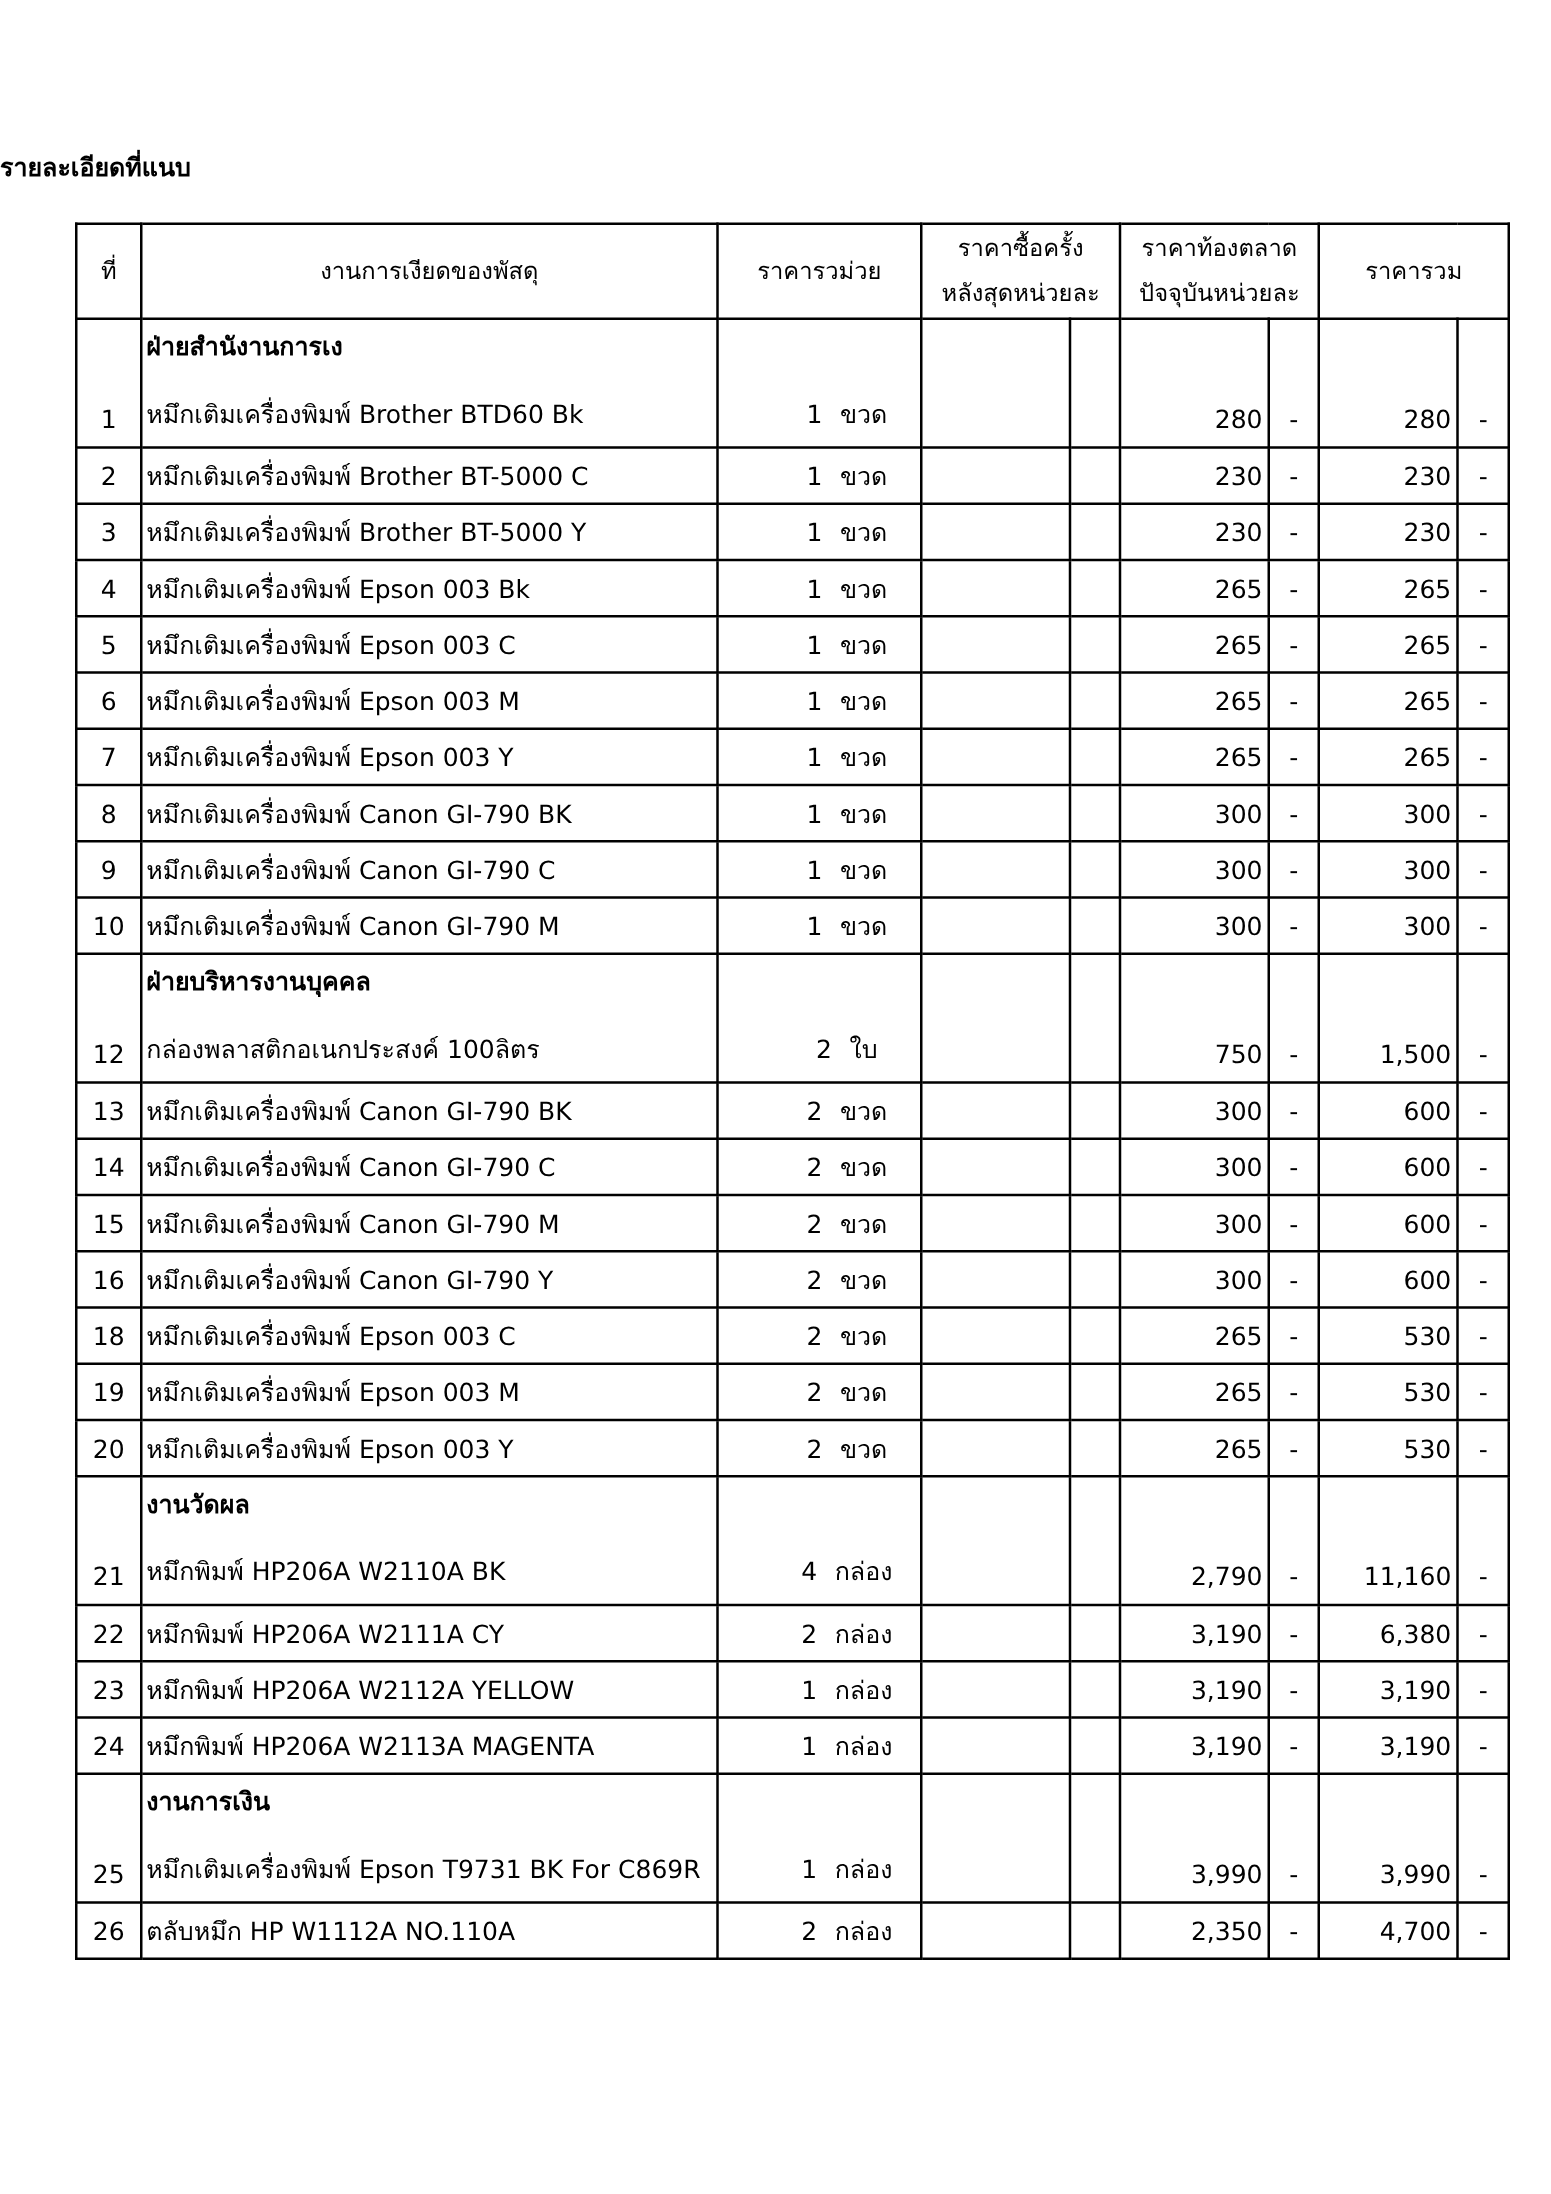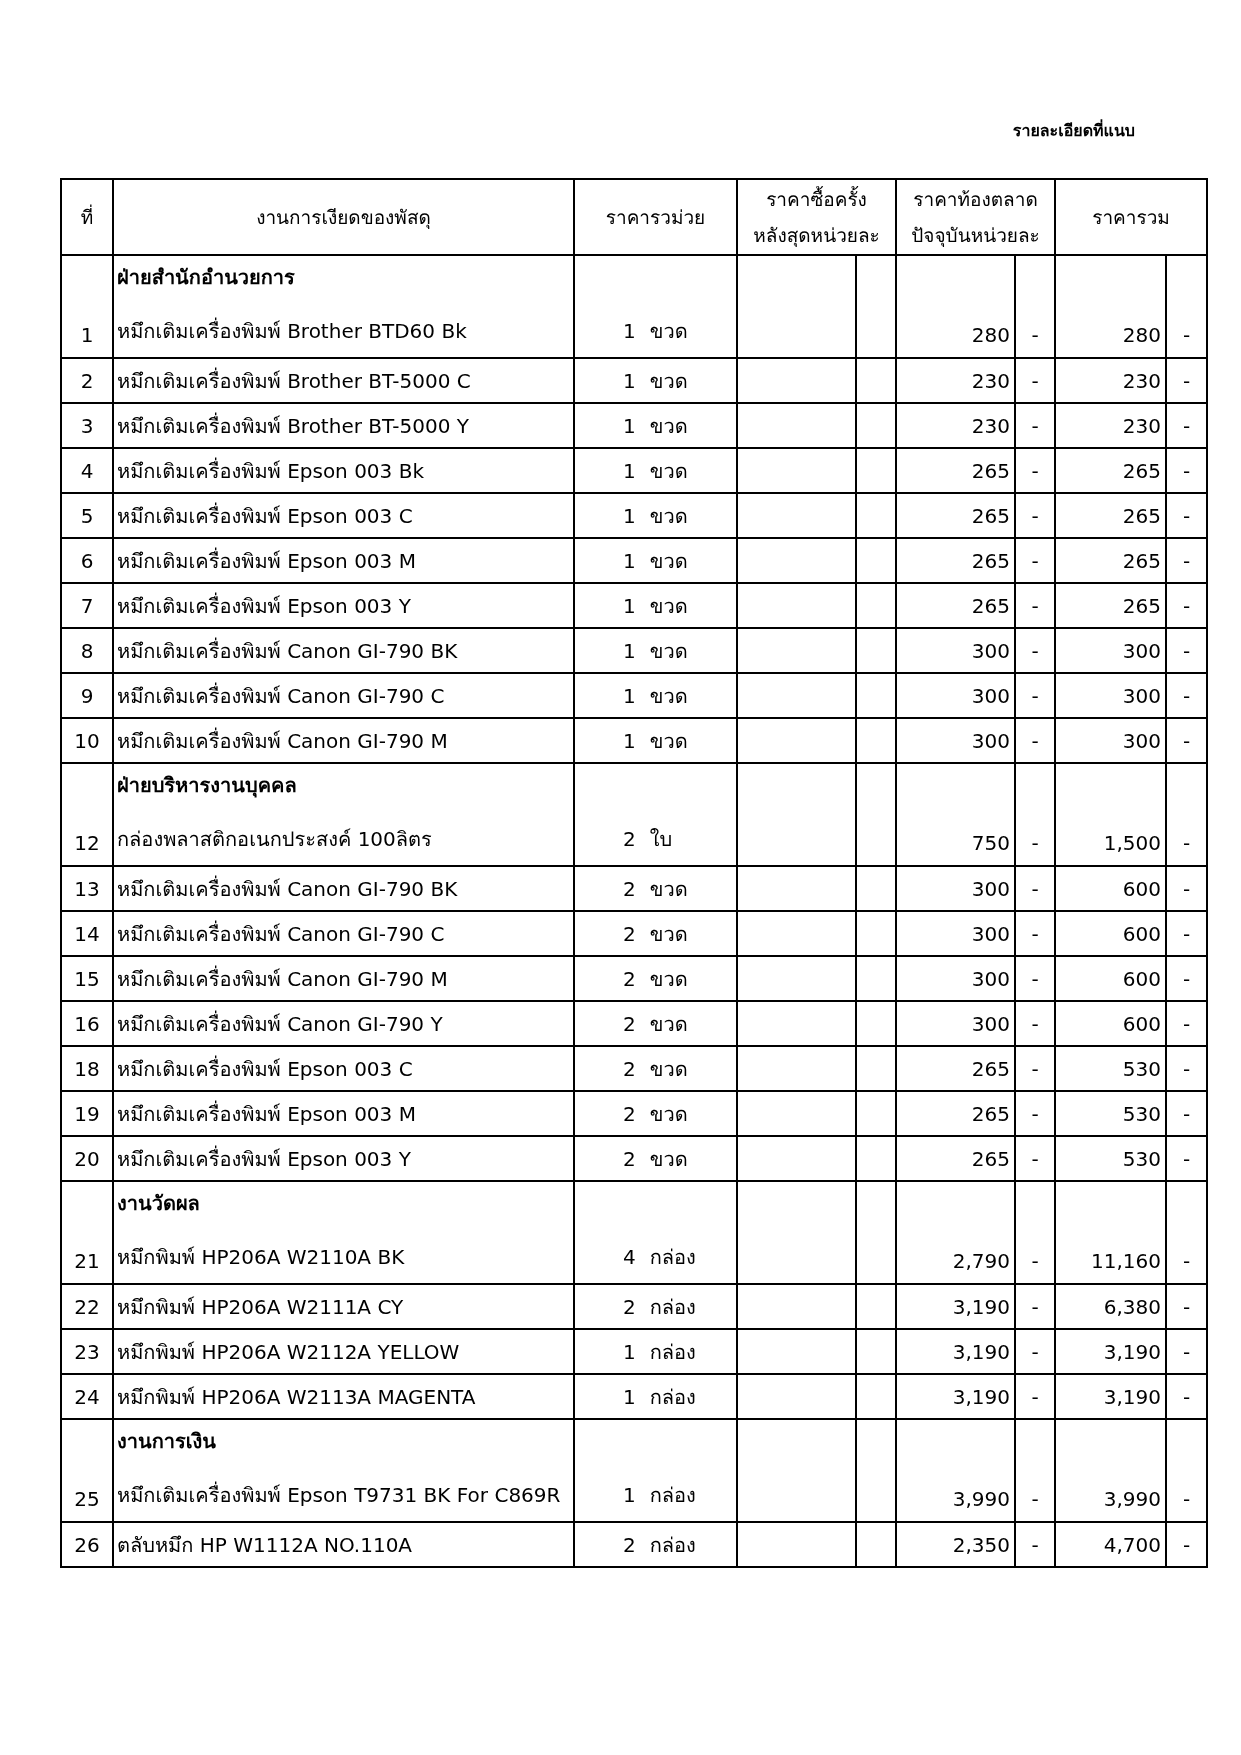--- a/index.html
+++ b/index.html
@@ -1,26 +1,26 @@
 <!DOCTYPE html>
 <html><head>
 <meta charset="utf-8">
 <style>
   html, body { margin: 0; padding: 0; background: #ffffff; }
   body { width: 1241px; height: 1755px; position: relative; font-family: "DejaVu Sans", sans-serif; color: #000; }
-  .title { position: absolute; left: 0; width: 1135px; top: 118px; text-align: right; font-weight: bold; font-size: 16px; }
+  .title { position: absolute; left: 0; width: 1135px; top: 118px; text-align: left; font-weight: bold; font-size: 20px; }
   table { position: absolute; left: 60px; top: 178px; border-collapse: collapse; table-layout: fixed; width: 1146px; }
   td, th { border: 2px solid #000; padding: 0 4px; font-size: 20px; white-space: nowrap; overflow: hidden; }
   th { font-weight: normal; height: 74px; font-size: 19px; line-height: 36px; }
   tr.row td { height: 43px; }
   tr.section td { height: 91px; vertical-align: bottom; padding-bottom: 10px; }
   .num { text-align: center; }
   .desc { text-align: left; padding-left: 3px; }
   .sec-label { font-weight: bold; display: block; margin-bottom: 22px; }
-  .qty { text-align: left; padding-left: 48px; }
+  .qty { text-align: center; padding-left: 48px; }
   .qty .unit { margin-left: 14px; }
   .right { text-align: right; padding-right: 4px; }
   .dash { text-align: center; }
 </style>
 </head>
 <body>
 
 <div class="title">รายละเอียดที่แนบ</div>
 
 <table>
@@ -47,21 +47,21 @@
       <th colspan="2">
         <span>ราคาท้องตลาด</span><br>
         <span>ปัจจุบันหน่วยละ</span>
       </th>
       <th colspan="2">ราคารวม</th>
     </tr>
   </thead>
   <tbody id="rows-body">
       <tr class="section">
         <td class="num">1</td>
-        <td class="desc"><span class="sec-label">ฝ่ายสำนักอำนวยการ</span><span>หมึกเติมเครื่องพิมพ์ Brother BTD60 Bk</span></td>
+        <td class="desc"><span class="sec-label">ฝ่ายสำนังานการเง</span><span>หมึกเติมเครื่องพิมพ์ Brother BTD60 Bk</span></td>
         <td class="qty"><span>1</span><span class="unit">ขวด</span></td>
         <td class="right"></td>
         <td class="dash"></td>
         <td class="right">280</td>
         <td class="dash">-</td>
         <td class="right">280</td>
         <td class="dash">-</td>
       </tr>
       <tr class="row">
         <td class="num">2</td>

